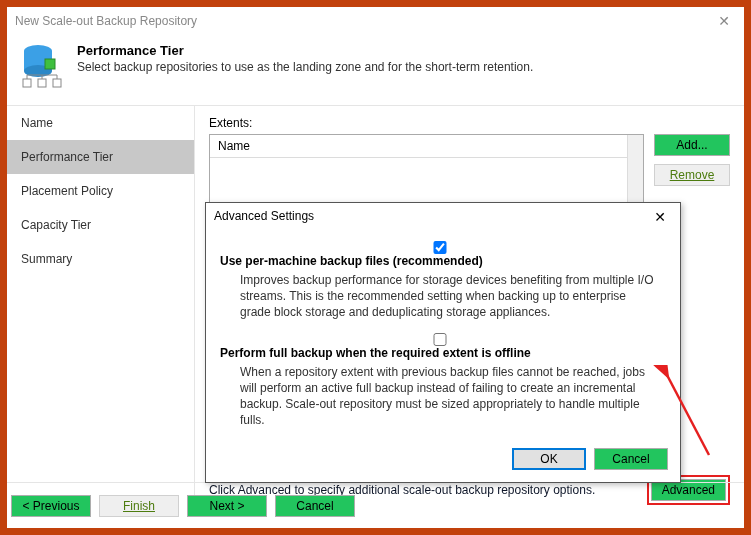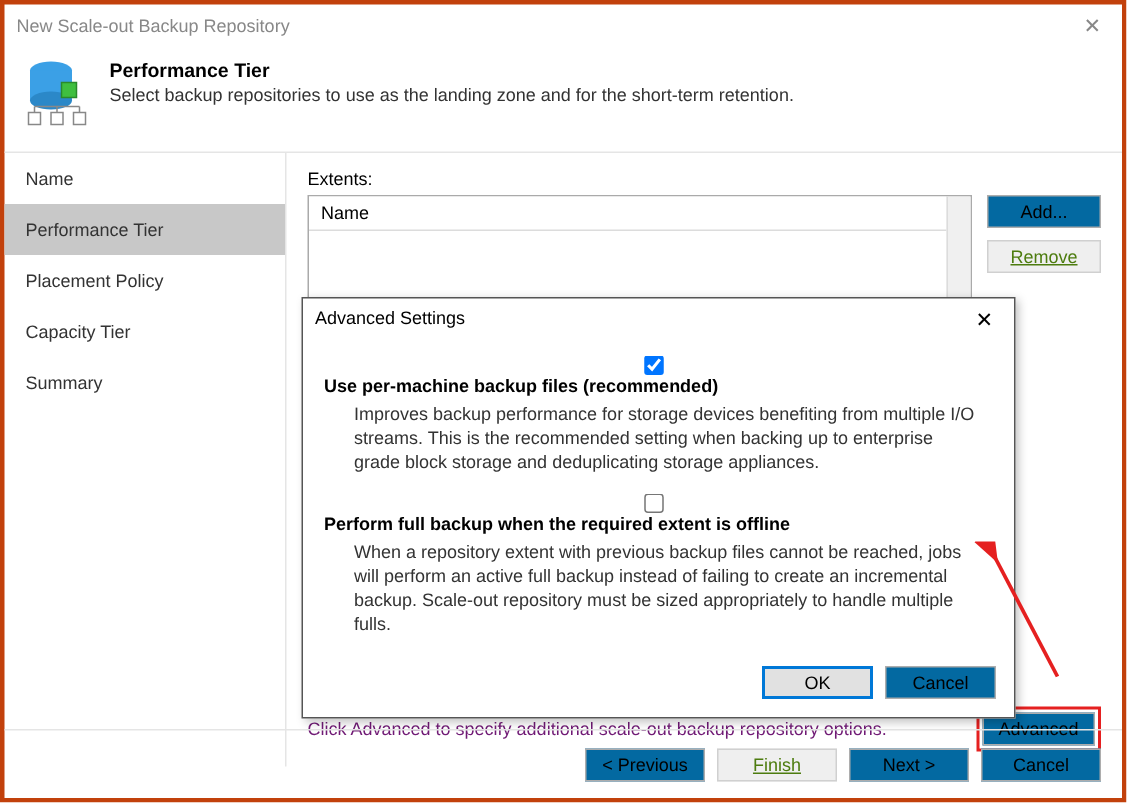--- a/index.html
+++ b/index.html
@@ -1,40 +1,40 @@
 <!DOCTYPE html>
 <html><head>
 <meta charset="utf-8">
 <style>
   * { box-sizing: border-box; font-family: "Segoe UI", Tahoma, sans-serif; font-size: 12px; }
   body { margin: 0; background: #fff; color: #000; }
-  .window { width: 751px; height: 535px; border: 3px solid #c2410c; position: relative; background: #fff; }
+  .window { width: 751px; height: 535px; border: 7px solid #c2410c; position: relative; background: #fff; }
   .titlebar { height: 28px; display: flex; align-items: center; padding: 0 8px; color: #888; }
   .titlebar .title { flex: 1; }
   .close-x { font-size: 14px; color: #888; padding: 0 6px; cursor: default; }
   .header { display: flex; padding: 8px 14px 14px 14px; }
   .header-icon { width: 42px; height: 48px; margin-right: 14px; }
   .header-title { font-weight: bold; font-size: 13px; margin-bottom: 2px; }
   .header-sub { color: #333; }
   .body { display: flex; height: 410px; border-top: 1px solid #e5e5e5;}
   .sidebar { width: 188px; border-right: 1px solid #e5e5e5; padding-top: 0; }
   .sidebar-row { padding: 10px 14px; color: #333; cursor: default; }
   .sidebar-row.active { background: #c8c8c8; }
   .main { flex: 1; padding: 10px 14px; position: relative; }
   .extents-label { margin-bottom: 4px; }
   .listbox { border: 1px solid #aaa; height: 300px; display: flex; }
   .list-header { border-bottom: 1px solid #dcdcdc; padding: 4px 8px; background: #fff; flex:1; }
   .list-scroll { width: 16px; background: #f0f0f0; border-left: 1px solid #dcdcdc;}
-  .btn { display: inline-flex; align-items: center; justify-content: center; height: 22px; border: 1px solid #adadad; background: #0369a1; padding: 0 10px; min-width: 74px; cursor: default; }
+  .btn { display: inline-flex; align-items: center; justify-content: center; height: 22px; border: 1px solid #adadad; background: #22c55e; padding: 0 10px; min-width: 74px; cursor: default; }
   .btn.disabled { color: #4d7c0f; background: #efefef; border-color: #d0d0d0; text-decoration: underline; }
   .btn.primary { border: 2px solid #0078d7; background: #e1e1e1; padding-left: 10px; }
   .main-row { position:absolute; left:0; right:0; bottom: 10px; padding: 0 14px; display:flex; align-items:center; }
-  .hint { flex:1; color:#701a75; }
+  .hint { flex:1; color:#0f172a; }
   .advanced-wrap { border: 2px solid #e52020; padding: 2px; margin-left: 24px; }
-  .footer { position:absolute; bottom:0; left:0; right:0; height: 46px; border-top:1px solid #e5e5e5; display:flex; align-items:center; justify-content:flex-end; padding: 0 14px; gap:8px; }
+  .footer { position:absolute; bottom:0; left:0; right:0; height: 46px; border-top:1px solid #e5e5e5; display:flex; align-items:center; padding: 0 4px; gap:8px; }
   .footer .btn { min-width: 80px; }
 
   
   .modal { position:absolute; left: 198px; top: 195px; width: 476px; background:#fff; border:1px solid #555; box-shadow: 2px 2px 6px rgba(0,0,0,0.25); }
   .modal-title { display:flex; align-items:flex-start; padding: 6px 8px; }
   .modal-title span:first-child { flex:1; }
   .modal-body { padding: 8px 14px 2px 14px; }
   .opt { display:flex; margin-bottom: 4px; flex-direction: column; }
   .opt input { margin: 2px 6px 0 0; }
   .opt-label { font-weight: bold; }

